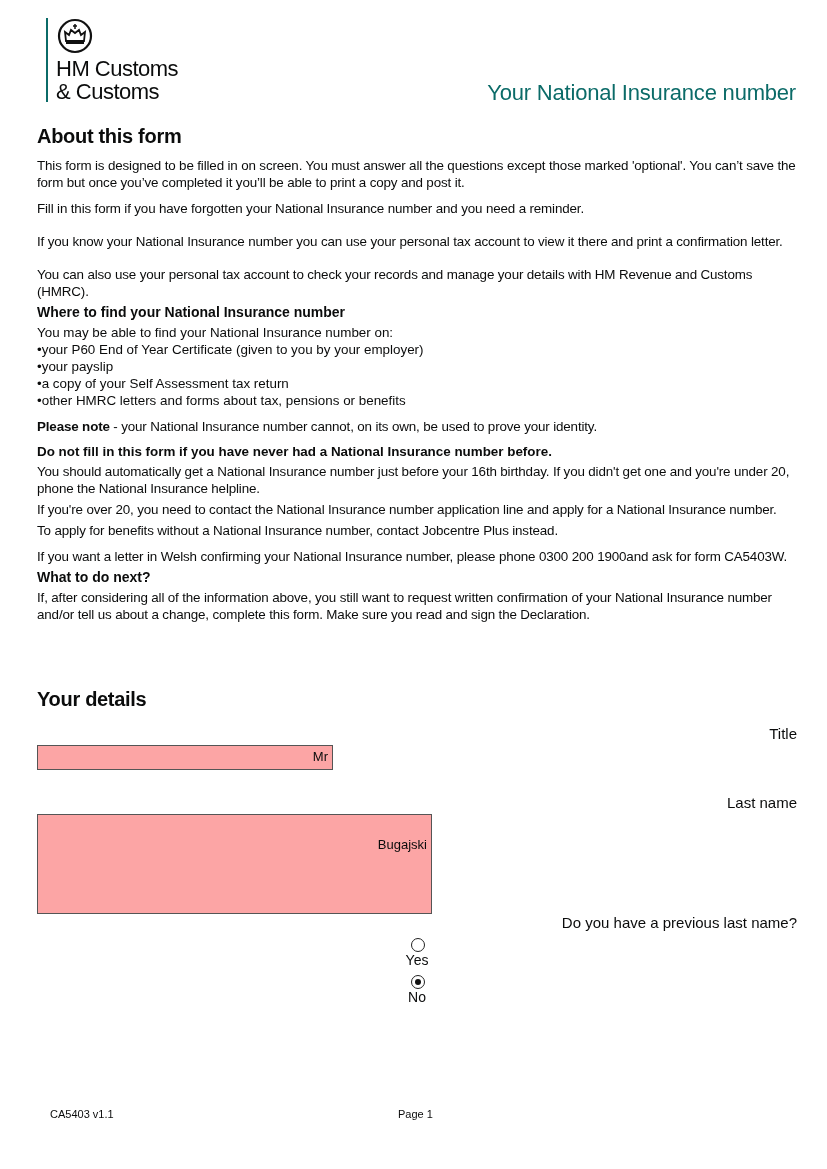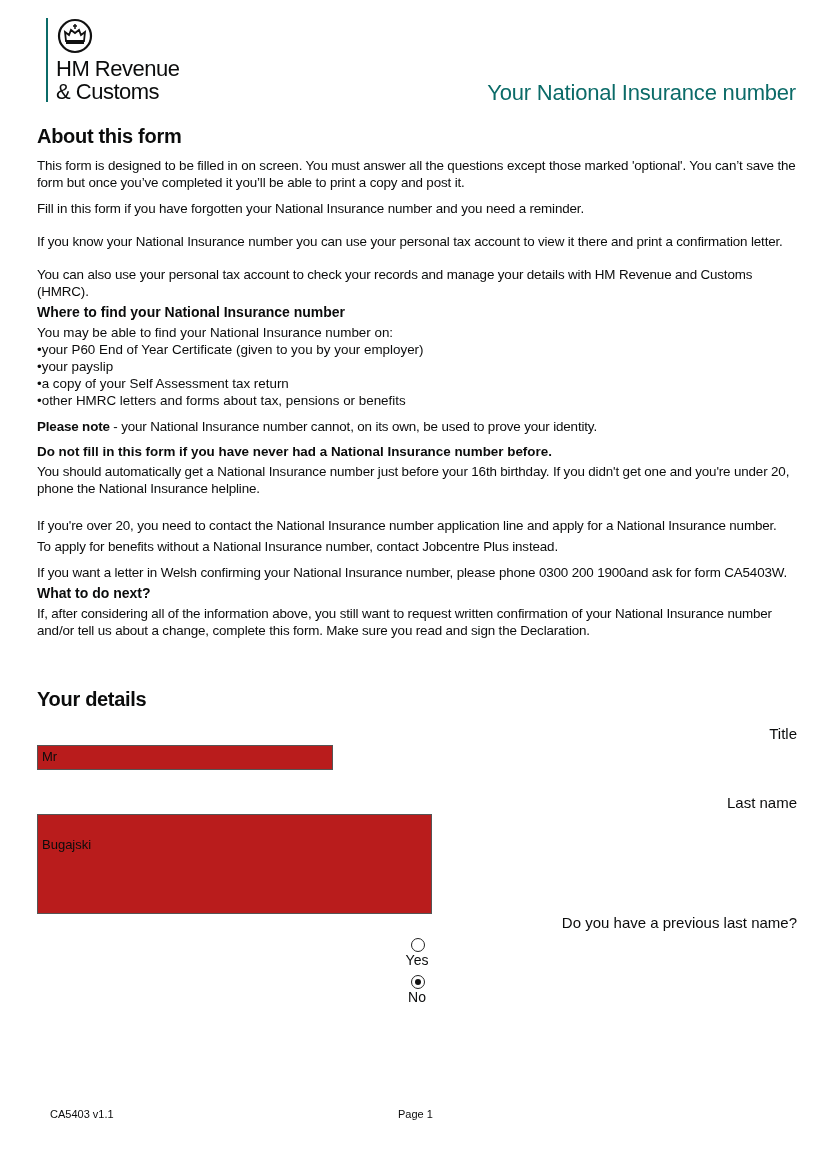--- a/index.html
+++ b/index.html
@@ -11,41 +11,41 @@
   .doc-title { position: absolute; right: 31px; top: 80px; font-size: 22px; color: #0b6b68; letter-spacing: -0.2px; }
   .content { position: absolute; left: 37px; top: 125px; width: 760px; }
   h1 { font-size: 20px; font-weight: bold; margin: 0 0 9px 0; letter-spacing: -0.3px; }
   h2 { font-size: 14px; font-weight: bold; margin: 0 0 4px 0; }
   p { font-size: 13.4px; line-height: 17px; margin: 0 0 9px 0; letter-spacing: -0.15px; }
   .gap-lg { margin-bottom: 16px; }
   ul { list-style: none; margin: 0 0 9px 0; padding: 0; font-size: 13.4px; line-height: 17px; }
   ul li::before { content: "\2022 "; }
   .section2 { position: absolute; left: 37px; top: 688px; width: 760px; }
   .field-label { font-size: 15px; margin: 0 0 3px 0; text-align: right; }
-  .input { border: 1px solid #555; font-size: 13px; padding: 3px 4px; box-sizing: border-box; font-family: "Liberation Sans", sans-serif; background:#b91c1c; }
+  .input { border: 1px solid #555; font-size: 13px; padding: 3px 4px; box-sizing: border-box; font-family: "Liberation Sans", sans-serif; background:#fca5a5;text-align:right; }
   .title-input { width: 296px; height: 25px; }
   .lastname-input { width: 395px; height: 100px; vertical-align: top; padding-top: 22px; }
   .radio-row { display: flex; align-items: center; font-size: 14px; margin-bottom: 7px; flex-direction: column; }
   .radio { width: 14px; height: 14px; border: 1.3px solid #222; border-radius: 50%; margin: 0 2px 0 3px; display:flex; align-items:center; justify-content:center; box-sizing:border-box; }
   .radio.on::after { content:""; width:6px; height:6px; border-radius:50%; background:#111; }
   .footer-left { position: absolute; left: 50px; top: 1108px; font-size: 11px; }
   .footer-right { position: absolute; left: 398px; top: 1108px; font-size: 11px; }
 </style>
 </head>
 <body>
 
 <div class="logo">
   <svg class="crest" viewBox="0 0 36 36">
     <circle cx="18" cy="18" r="16" fill="none" stroke="#111" stroke-width="2.2"></circle>
     <path d="M9 23 L8 14 L12 17 L14 12 L18 15 L22 12 L24 17 L28 14 L27 23 Z" fill="none" stroke="#111" stroke-width="1.8"></path>
     <rect x="9" y="23" width="18" height="3" fill="#111"></rect>
     <path d="M18 6 V11 M16 8 H20" stroke="#111" stroke-width="1.5"></path>
   </svg>
   <div class="logo-text">
-    <div>HM Revenue</div>
+    <div>HM Customs</div>
     <div>&amp; Customs</div>
   </div>
 </div>
 
 <div class="doc-title">Your National Insurance number</div>
 
 <div class="content">
   <h1>About this form</h1>
   <p>This form is designed to be filled in on screen. You must answer all the questions except those marked 'optional'. You can’t save the form but once you’ve completed it you’ll be able to print a copy and post it.</p>
   <p class="gap-lg">Fill in this form if you have forgotten your National Insurance number and you need a reminder.</p>
@@ -54,21 +54,21 @@
   <h2>Where to find your National Insurance number</h2>
   <ul>
     <li style="list-style:none" class="nobullet"><span>You may be able to find your National Insurance number on:</span></li>
     <li>your P60 End of Year Certificate (given to you by your employer)</li>
     <li>your payslip</li>
     <li>a copy of your Self Assessment tax return</li>
     <li>other HMRC letters and forms about tax, pensions or benefits</li>
   </ul>
   <p><b>Please note</b><span> - your National Insurance number cannot, on its own, be used to prove your identity.</span></p>
   <h2 style="font-size:13.4px">Do not fill in this form if you have never had a National Insurance number before.</h2>
-  <p style="margin-bottom:20px">You should automatically get a National Insurance number just before your 16th birthday. If you didn't get one and you're under 20, phone the National Insurance helpline.</p>
+  <p style="margin-bottom:4px">You should automatically get a National Insurance number just before your 16th birthday. If you didn't get one and you're under 20, phone the National Insurance helpline.</p>
   <p style="margin-bottom:4px">If you're over 20, you need to contact the National Insurance number application line and apply for a National Insurance number.</p>
   <p>To apply for benefits without a National Insurance number, contact Jobcentre Plus instead.</p>
   <p style="margin-bottom:4px">If you want a letter in Welsh confirming your National Insurance number, please phone 0300 200 1900and ask for form CA5403W.</p>
   <h2>What to do next?</h2>
   <p>If, after considering all of the information above, you still want to request written confirmation of your National Insurance number and/or tell us about a change, complete this form. Make sure you read and sign the Declaration.</p>
 </div>
 
 <div class="section2">
   <h1 style="margin-bottom:14px">Your details</h1>
   <div class="field-label">Title</div>

